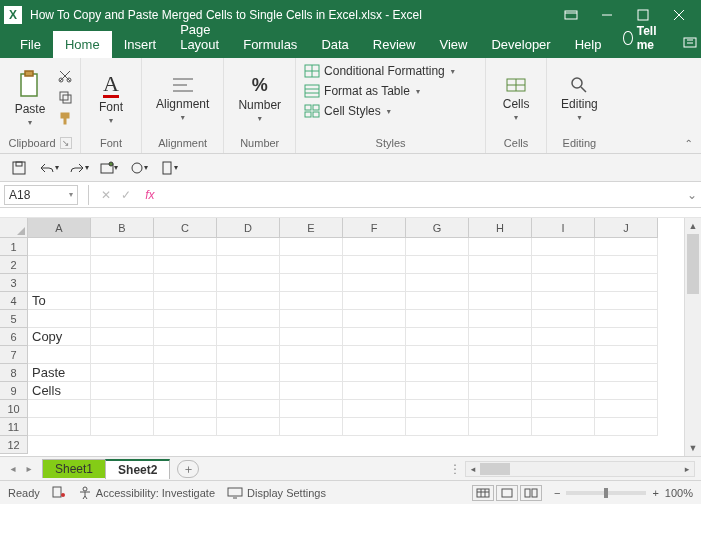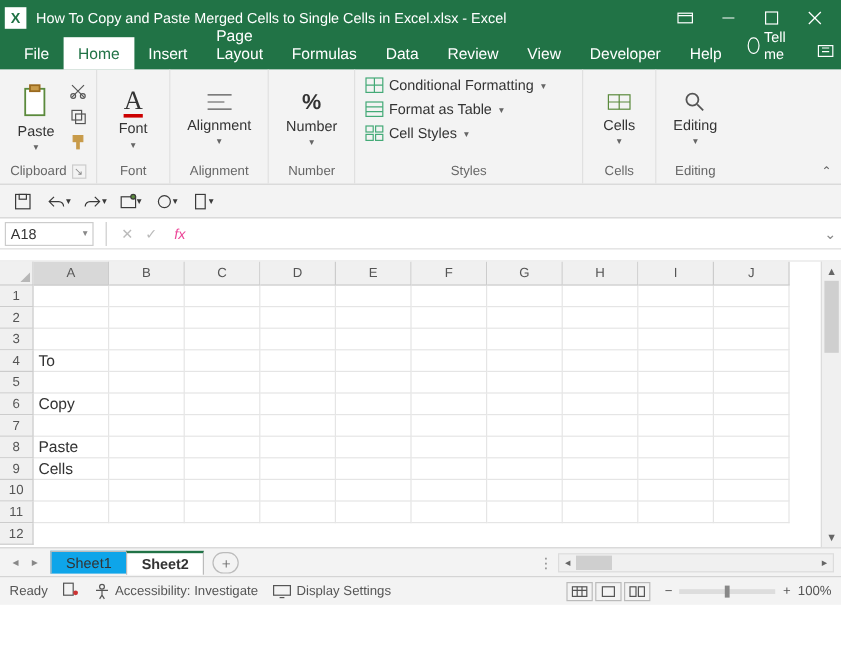--- a/index.html
+++ b/index.html
@@ -10,21 +10,21 @@
 .titlebar .xicon { width:18px; height:18px; background:#fff; color:#217346; font-weight:bold; text-align:center; line-height:18px; font-size:12px; margin-right:8px; }
 .titlebar .title { flex:1; text-align:left; font-size:12px; }
 .titlebar .win-controls { display:flex; gap:0; }
 .titlebar .win-controls span, .titlebar .tb-icon { width:36px; height:30px; display:flex; align-items:center; justify-content:center; }
 .titlebar svg { stroke:#fff; fill:none; }
 
 
 .menubar { height:28px; background:#217346; display:flex; align-items:flex-end; color:#fff; padding-left:8px; }
 .menubar .tab { padding:6px 12px; font-size:13px; cursor:pointer; }
 .menubar .tab.active { background:#fff; color:#217346; }
-.menubar .tell-me { display:flex; align-items:center; gap:4px; padding:6px 10px; }
+.menubar .tell-me { display:flex; align-items:center; gap:4px; padding:6px 10px;font-weight:bold; }
 .menubar .spacer { flex:1; }
 .menubar .bulb { width:14px;height:14px;border:1px solid #fff;border-radius:50%; }
 
 
 .ribbon { height:96px; background:#f3f3f3; border-bottom:1px solid #d4d4d4; display:flex; position:relative; }
 .group { border-right:1px solid #e0e0e0; display:flex; flex-direction:column; align-items:center; justify-content:space-between; padding:4px 8px 2px; }
 .group-label { font-size:11px; color:#666; height:16px; display:flex; align-items:center; gap:4px; }
 .group-dlg { font-size:9px; color:#888; border:1px solid #ccc; width:12px; height:12px; display:flex; align-items:center; justify-content:center; }
 .group-body { flex:1; display:flex; align-items:center; gap:6px; }
 .big-btn { display:flex; flex-direction:column; align-items:center; justify-content:center; gap:2px; padding:2px 6px; min-width:44px; }
@@ -68,21 +68,21 @@
 .cell { width:63px; border-right:1px solid #e5e5e5; border-bottom:1px solid #e5e5e5; font-size:13px; padding:0 4px; line-height:18px; }
 .vscroll { width:17px; background:#f0f0f0; border-left:1px solid #dcdcdc; display:flex; flex-direction:column; }
 .vscroll .arrow { height:16px; text-align:center; font-size:9px; color:#666; line-height:16px; }
 .vscroll .track { flex:1; position:relative; }
 .vscroll .thumb { position:absolute; top:0; left:2px; right:2px; height:60px; background:#cfcfcf; }
 
 
 .sheettabs { height:24px; border-top:1px solid #d4d4d4; display:flex; align-items:center; background:#f3f3f3; }
 .sh-nav { display:flex; gap:2px; padding:0 6px; color:#888; }
 .sh-nav span { width:14px; text-align:center; font-size:10px; }
-.sheet { padding:2px 12px; border:1px solid #bbb; border-bottom:none; background:#0ea5e9; font-size:12px; margin-right:-1px; }
+.sheet { padding:2px 12px; border:1px solid #bbb; border-bottom:none; background:#84cc16; font-size:12px; margin-right:-1px; }
 .sheet.active { background:#fff; border-top:2px solid #217346; font-weight:600; }
 .sheet-add { width:22px; text-align:center; color:#666; border:1px solid #bbb; border-radius:10px; height:18px; line-height:16px; margin-left:8px; font-size:12px; }
 .sh-spacer { flex:1; }
 .hscroll { width:230px; height:16px; background:#f0f0f0; border:1px solid #dcdcdc; display:flex; align-items:center; margin-right:6px; }
 .hscroll .arrow { width:14px; text-align:center; font-size:9px; color:#666; }
 .hscroll .track { flex:1; position:relative; height:100%; }
 .hscroll .thumb { position:absolute; left:0; top:1px; bottom:1px; width:30px; background:#cfcfcf; }
 
 
 .status { height:24px; border-top:1px solid #d4d4d4; background:#f3f3f3; display:flex; align-items:center; gap:12px; padding:0 8px; font-size:11px; color:#555; }

